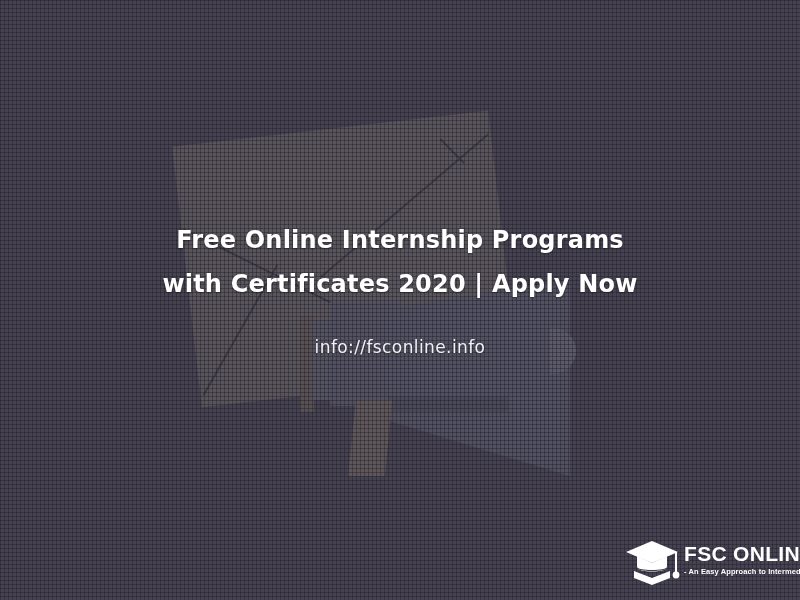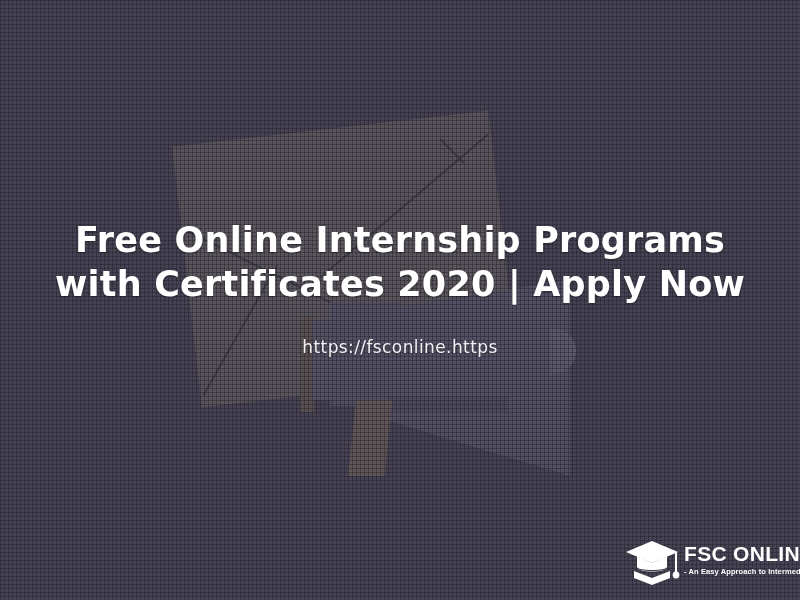--- a/index.html
+++ b/index.html
@@ -189,21 +189,21 @@
 
   #headline {
     position: absolute;
     left: 0;
     right: 0;
     top: 218px;
     margin: 0;
     text-align: center;
     color: #ffffff;
     font-family: "DejaVu Sans", sans-serif;
-    font-size: 35px;
+    font-size: 24px;
     font-weight: bold;
     line-height: 44px;
     letter-spacing: 0.2px;
     text-shadow: 0 1px 2px rgba(20, 18, 26, 0.55);
   }
   #headline .line {
     display: block;
     white-space: nowrap;
   }
 
@@ -289,21 +289,21 @@
   <div id="veil"></div>
   <div id="texture"></div>
 
   <div id="content">
 
     <h1 id="headline">
       <span class="line">Free Online Internship Programs</span>
       <span class="line">with Certificates 2020 | Apply Now</span>
     </h1>
 
-    <div id="site-url">https://fsconline.https</div>
+    <div id="site-url">info://fsconline.info</div>
 
     <div id="logo">
       <svg id="logo-mark" viewBox="0 0 56 50">
 
         <polygon points="26,4 52,15 26,26 0,15" fill="#ffffff"></polygon>
 
         <path d="M11,19 L11,30 C11,36 41,36 41,30 L41,19 L26,26 Z" fill="#ffffff"></path>
 
         <path d="M11,30 C11,34 41,34 41,30 L41,31 C41,35 11,35 11,31 Z" fill="#3d3b47"></path>
 

